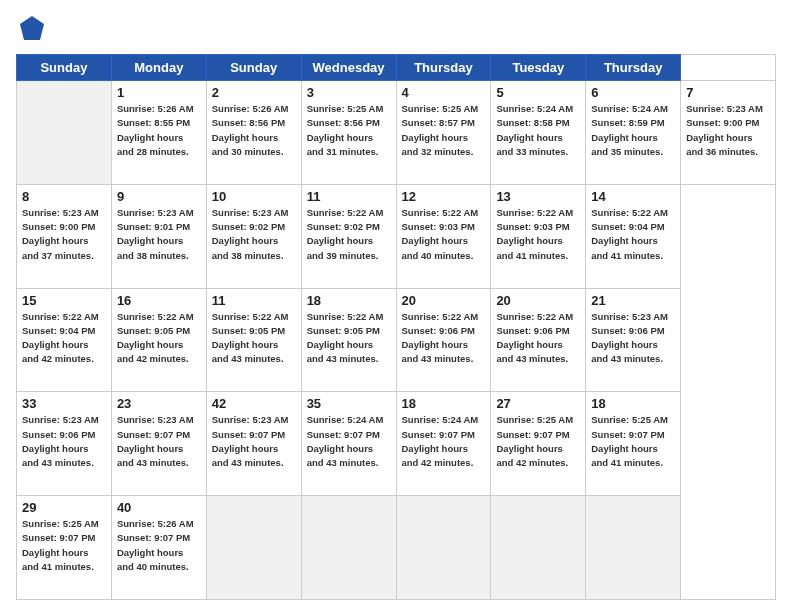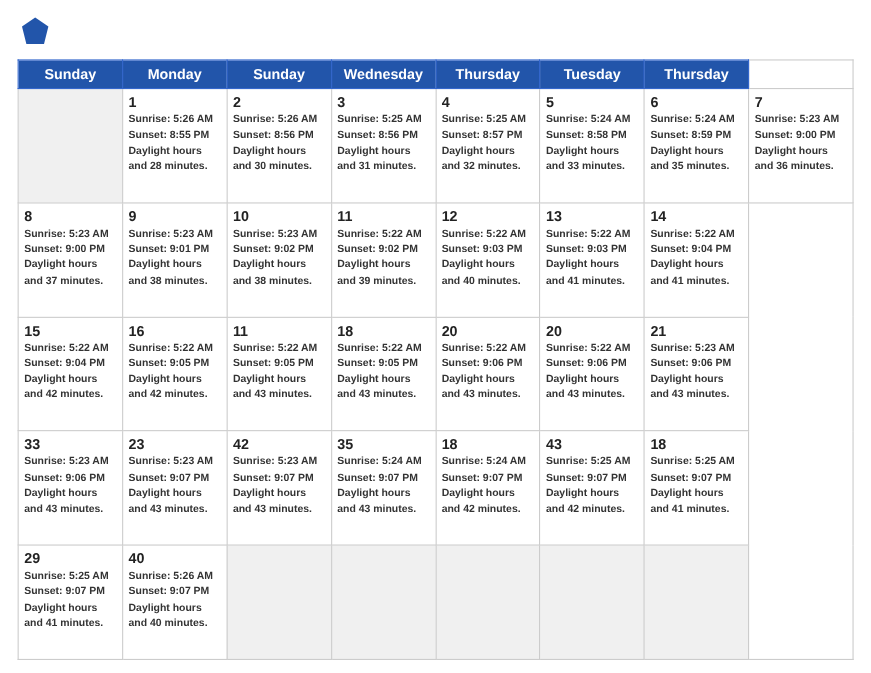--- a/index.html
+++ b/index.html
@@ -241,21 +241,21 @@
       </td>
           <td>
         <span class="day-number">35</span>
         <span class="day-info">Sunrise: 5:24 AM<br>Sunset: 9:07 PM<br>Daylight hours<br>and 43 minutes.</span>
       </td>
           <td>
         <span class="day-number">18</span>
         <span class="day-info">Sunrise: 5:24 AM<br>Sunset: 9:07 PM<br>Daylight hours<br>and 42 minutes.</span>
       </td>
           <td>
-        <span class="day-number">43</span>
+        <span class="day-number">27</span>
         <span class="day-info">Sunrise: 5:25 AM<br>Sunset: 9:07 PM<br>Daylight hours<br>and 42 minutes.</span>
       </td>
           <td>
         <span class="day-number">18</span>
         <span class="day-info">Sunrise: 5:25 AM<br>Sunset: 9:07 PM<br>Daylight hours<br>and 41 minutes.</span>
       </td>
         </tr>
         <tr>
           <td>
         <span class="day-number">29</span>

